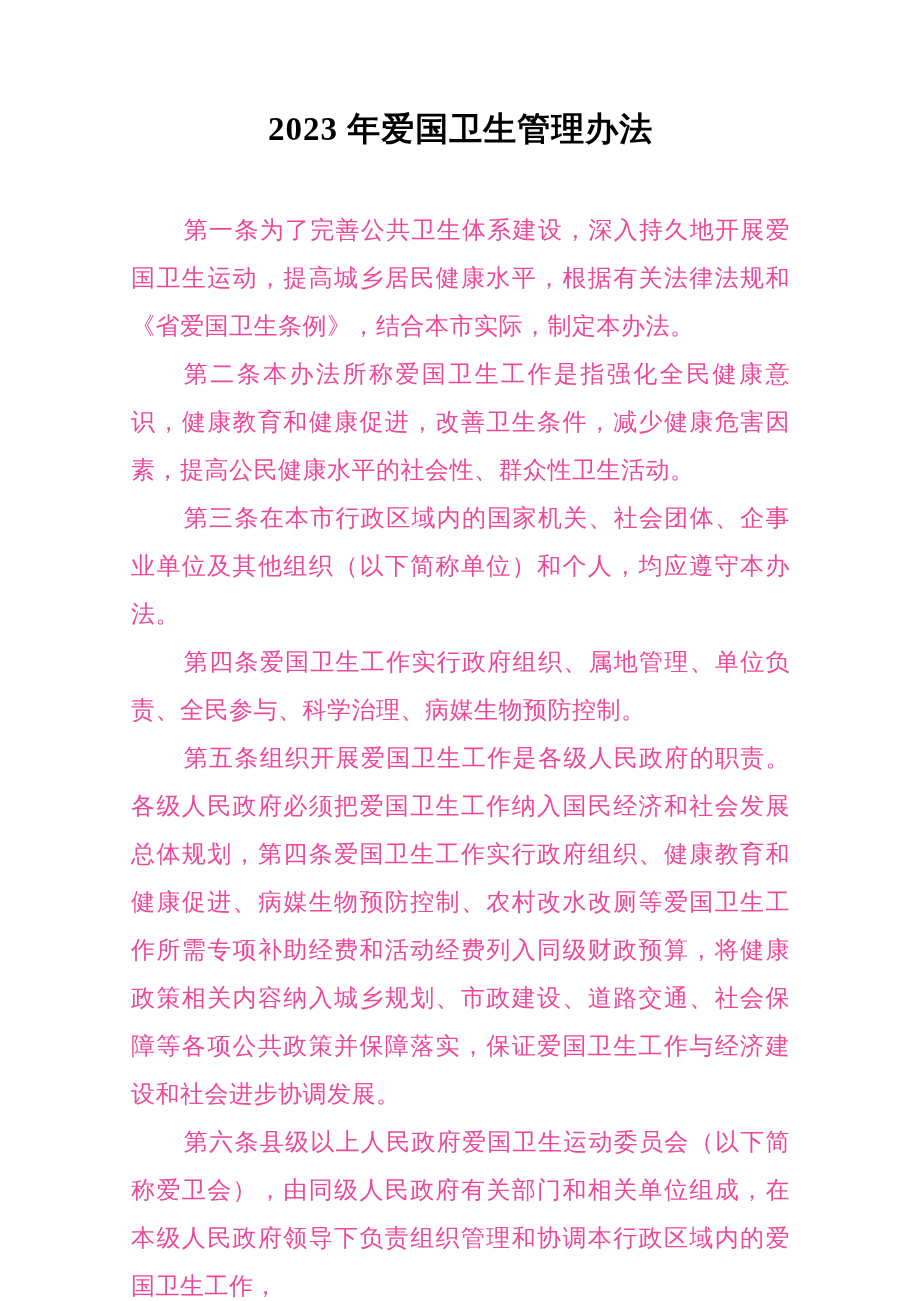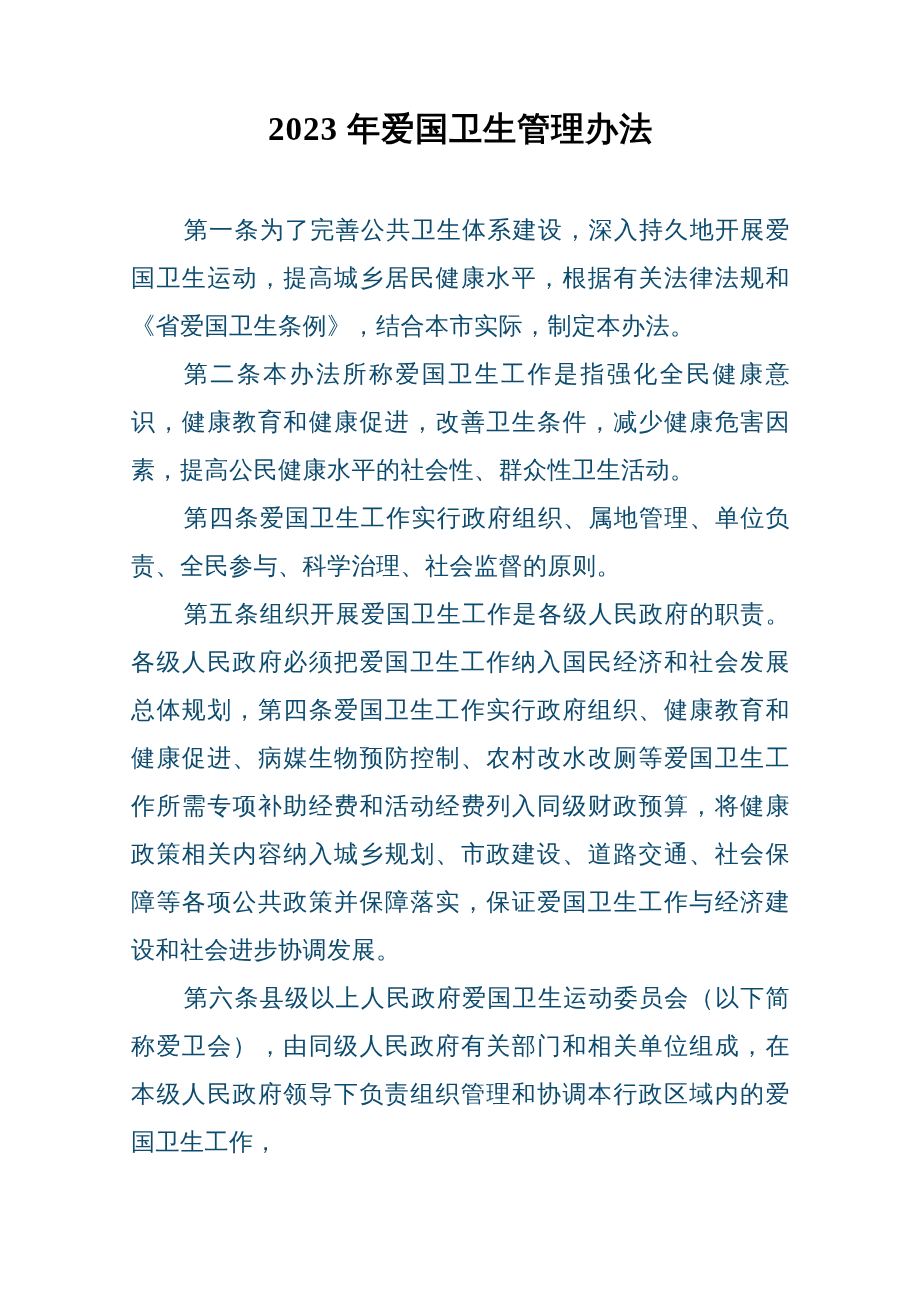--- a/index.html
+++ b/index.html
@@ -38,29 +38,30 @@
   .doc-paragraph {
     margin: 0;
     padding: 0;
     font-size: 24px;
     line-height: 48px;
     font-weight: 400;
     text-align: justify;
     text-justify: inter-ideograph;
     text-indent: 2.2em;
     letter-spacing: 0.5px;
-    color: #0c4a6e;
+    color: #ec4899;
     font-family: "Liberation Serif", "DejaVu Serif", serif;
   }
 </style>
 </head>
 <body>
 
 <div class="doc-page">
   <div class="doc-content">
     <h1 class="doc-title">2023 年爱国卫生管理办法</h1>
     <p class="doc-paragraph">第一条为了完善公共卫生体系建设，深入持久地开展爱国卫生运动，提高城乡居民健康水平，根据有关法律法规和《省爱国卫生条例》，结合本市实际，制定本办法。</p>
     <p class="doc-paragraph">第二条本办法所称爱国卫生工作是指强化全民健康意识，健康教育和健康促进，改善卫生条件，减少健康危害因素，提高公民健康水平的社会性、群众性卫生活动。</p>
-    <p class="doc-paragraph">第四条爱国卫生工作实行政府组织、属地管理、单位负责、全民参与、科学治理、社会监督的原则。</p>
+    <p class="doc-paragraph">第三条在本市行政区域内的国家机关、社会团体、企事业单位及其他组织（以下简称单位）和个人，均应遵守本办法。</p>
+    <p class="doc-paragraph">第四条爱国卫生工作实行政府组织、属地管理、单位负责、全民参与、科学治理、病媒生物预防控制。</p>
     <p class="doc-paragraph">第五条组织开展爱国卫生工作是各级人民政府的职责。各级人民政府必须把爱国卫生工作纳入国民经济和社会发展总体规划，第四条爱国卫生工作实行政府组织、健康教育和健康促进、病媒生物预防控制、农村改水改厕等爱国卫生工作所需专项补助经费和活动经费列入同级财政预算，将健康政策相关内容纳入城乡规划、市政建设、道路交通、社会保障等各项公共政策并保障落实，保证爱国卫生工作与经济建设和社会进步协调发展。</p>
     <p class="doc-paragraph">第六条县级以上人民政府爱国卫生运动委员会（以下简称爱卫会），由同级人民政府有关部门和相关单位组成，在本级人民政府领导下负责组织管理和协调本行政区域内的爱国卫生工作，</p>
   </div>
 </div>
 
 </body></html>

